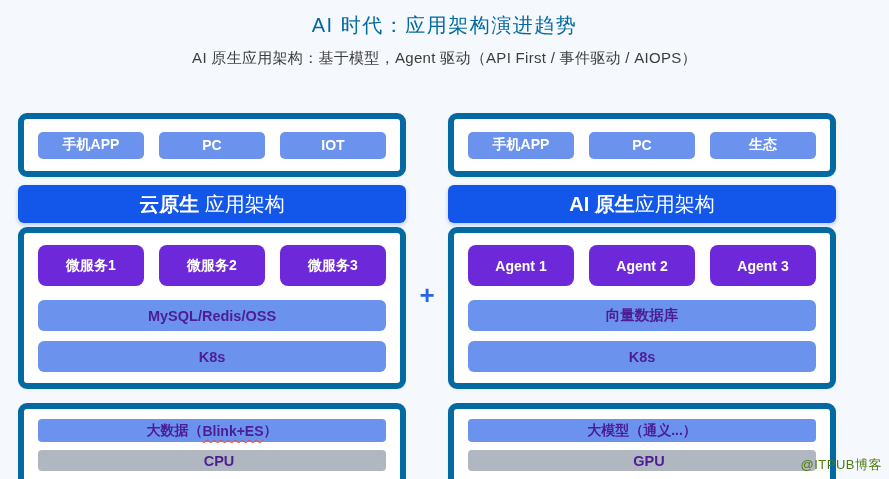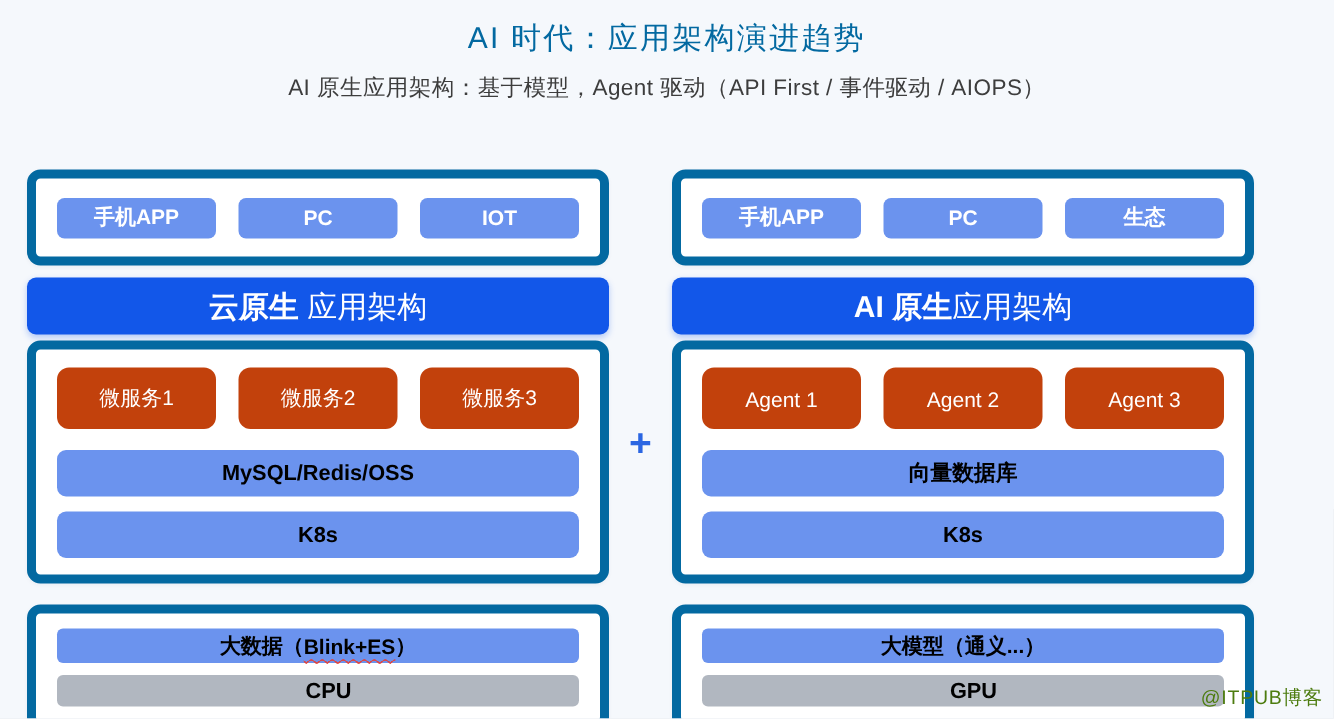--- a/index.html
+++ b/index.html
@@ -47,27 +47,27 @@
     display:flex; align-items:center; justify-content:center;
     white-space:pre;
     box-shadow:0 2px 4px rgba(18,87,233,.28);
   }
   .banner b { font-weight:800; }
 
   .main { margin-top:4px; padding:12px 14px 11px; }
   .row { display:flex; justify-content:space-between; }
   .block {
     width:106px; height:41px; border-radius:8px;
-    background:#c2410c; color:#ffffff;
-    font-weight:400; font-size:14px;
+    background:#6d28d9; color:#ffffff;
+    font-weight:700; font-size:14px;
     display:flex; align-items:center; justify-content:center;
   }
   .bar {
     height:31px; border-radius:6px;
-    background:#6b93ee; color:#000000;
+    background:#6b93ee; color:#4c1d95;
     font-weight:700; font-size:14.5px;
     display:flex; align-items:center; justify-content:center;
     white-space:pre;
   }
   .bar.mid { margin-top:14px; }
   .bar.k8s { margin-top:10px; }
 
   .infra { margin-top:14px; padding:10px 14px; }
   .bar.thin { height:23px; border-radius:4px; font-size:14px; }
   .bar.hw   { margin-top:8px; height:21px; border-radius:4px; background:#b1b7c0;padding-left:14px; }

